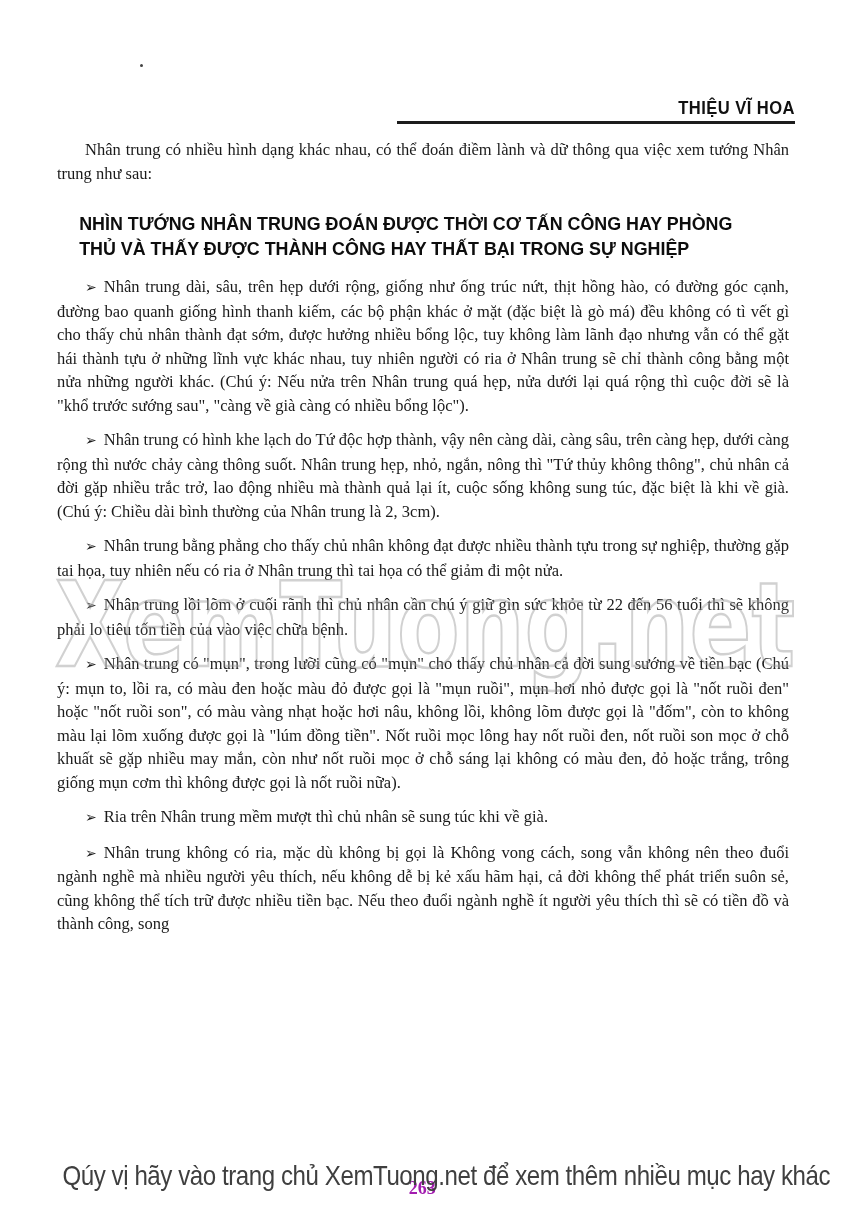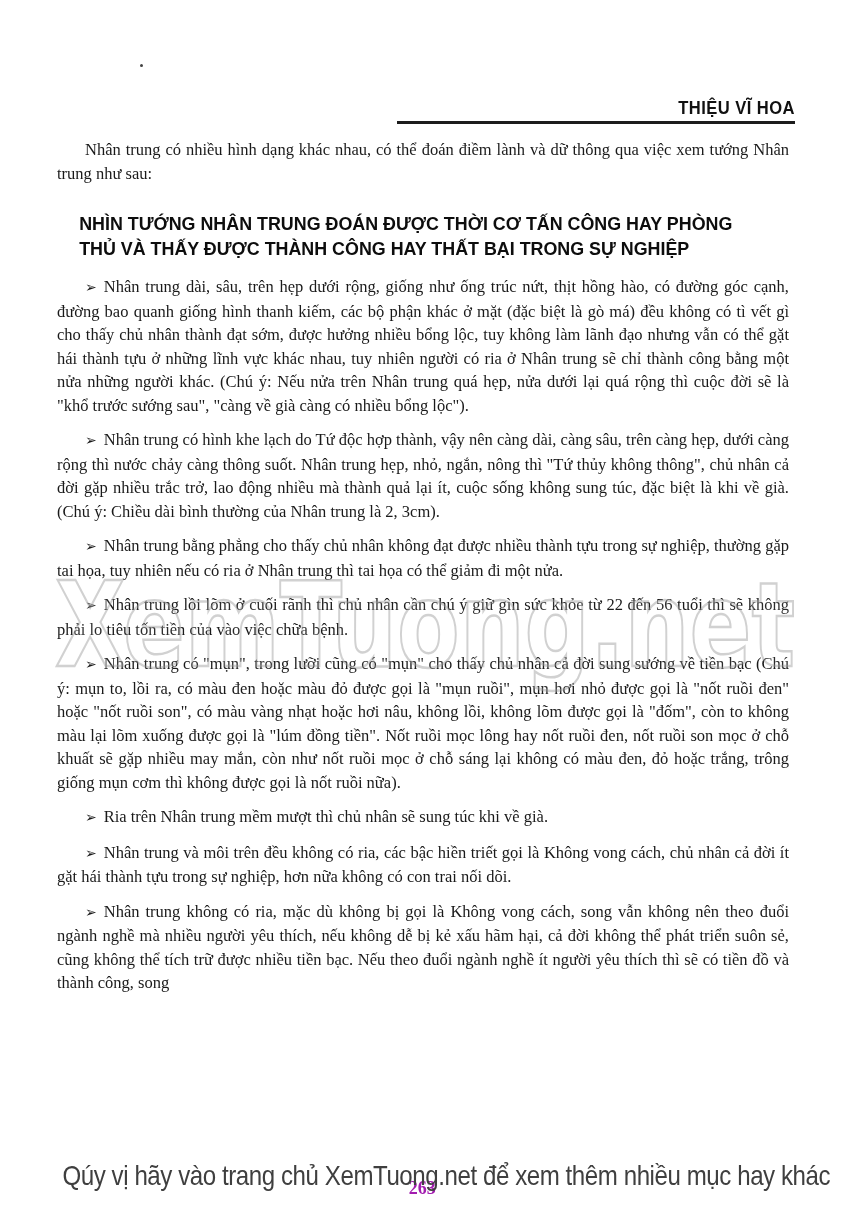--- a/index.html
+++ b/index.html
@@ -82,21 +82,20 @@
 
     <p class="para"><span class="bullet-glyph">➢</span><span>Nhân trung bằng phẳng cho thấy chủ nhân không đạt được nhiều thành tựu trong sự nghiệp, thường gặp tai họa, tuy nhiên nếu có ria ở Nhân trung thì tai họa có thể giảm đi một nửa.</span></p>
 
     <p class="para"><span class="bullet-glyph">➢</span><span>Nhân trung lồi lõm ở cuối rãnh thì chủ nhân cần chú ý giữ gìn sức khỏe từ 22 đến 56 tuổi thì sẽ không phải lo tiêu tốn tiền của vào việc chữa bệnh.</span></p>
 
     <p class="para"><span class="bullet-glyph">➢</span><span>Nhân trung có "mụn", trong lưỡi cũng có "mụn" cho thấy chủ nhân cả đời sung sướng về tiền bạc (Chú ý: mụn to, lồi ra, có màu đen hoặc màu đỏ được gọi là "mụn ruồi", mụn hơi nhỏ được gọi là "nốt ruồi đen" hoặc "nốt ruồi son", có màu vàng nhạt hoặc hơi nâu, không lồi, không lõm được gọi là "đốm", còn to không màu lại lõm xuống được gọi là "lúm đồng tiền". Nốt ruồi mọc lông hay nốt ruồi đen, nốt ruồi son mọc ở chỗ khuất sẽ gặp nhiều may mắn, còn như nốt ruồi mọc ở chỗ sáng lại không có màu đen, đỏ hoặc trắng, trông giống mụn cơm thì không được gọi là nốt ruồi nữa).</span></p>
 
     <p class="para"><span class="bullet-glyph">➢</span><span>Ria trên Nhân trung mềm mượt thì chủ nhân sẽ sung túc khi về già.</span></p>
 
 
-    <p class="para"><span class="bullet-glyph">➢</span><span>Nhân trung và môi trên đều không có ria, các bậc hiền triết gọi là Không vong cách, chủ nhân cả đời ít gặt hái thành tựu trong sự nghiệp, hơn nữa không có con trai nối dõi.</span></p>
 
     <p class="para"><span class="bullet-glyph">➢</span><span>Nhân trung không có ria, mặc dù không bị gọi là Không vong cách, song vẫn không nên theo đuổi ngành nghề mà nhiều người yêu thích, nếu không dễ bị kẻ xấu hãm hại, cả đời không thể phát triển suôn sẻ, cũng không thể tích trữ được nhiều tiền bạc. Nếu theo đuổi ngành nghề ít người yêu thích thì sẽ có tiền đồ và thành công, song</span></p>
 
   </div>
 
   <div class="watermark">
     <svg width="754" height="170" xmlns="http://www.w3.org/2000/svg">
       <text x="7" y="118" font-family="DejaVu Sans, sans-serif" font-weight="bold" font-size="118" textLength="740" lengthAdjust="spacingAndGlyphs" fill="#ffffff" fill-opacity="0.08" stroke="#9a9a9a" stroke-opacity="0.45" stroke-width="2.5">XemTuong.net</text>
     </svg>
   </div>

